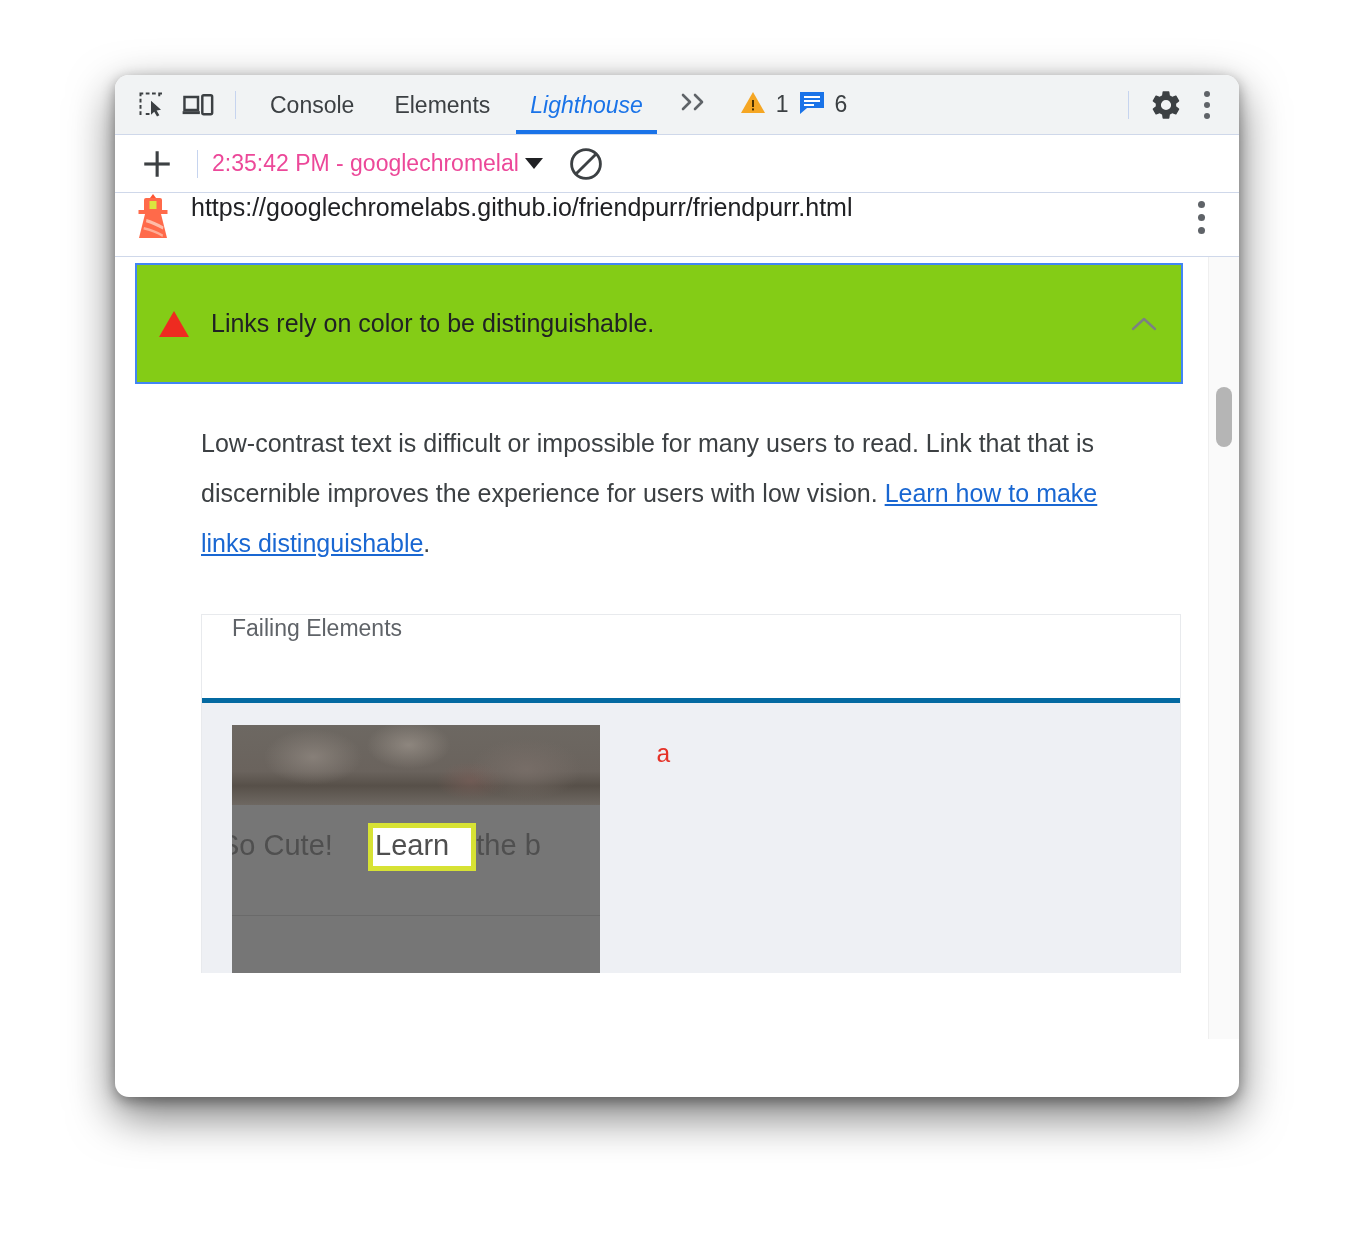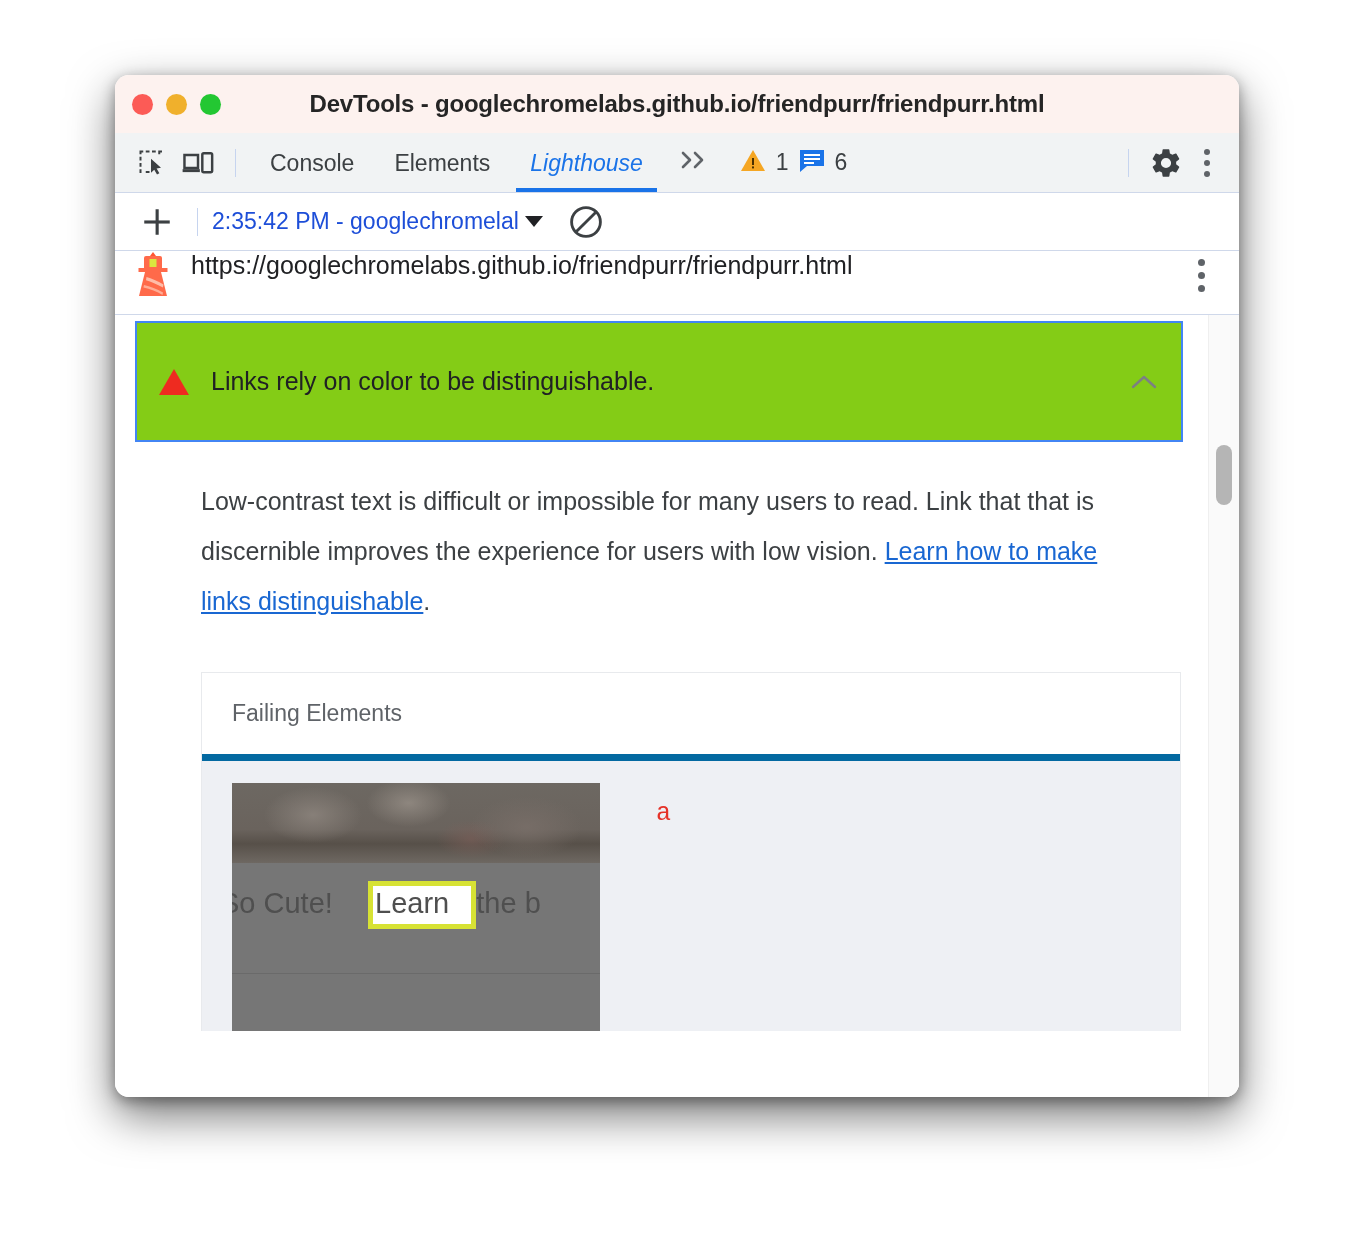--- a/index.html
+++ b/index.html
@@ -155,21 +155,21 @@
     cursor: pointer;
   }
   .report-select {
     display: flex;
     align-items: center;
     cursor: pointer;
     max-width: 430px;
   }
   .report-select .label {
     font-size: 23px;
-    color: #1d4ed8;
+    color: #ec4899;
     white-space: nowrap;
     overflow: hidden;
     max-width: 390px;
     display: inline-block;
   }
   .caret {
     margin-left: 6px;
     width: 0; height: 0;
     border-left: 9px solid transparent;
     border-right: 9px solid transparent;
@@ -274,23 +274,23 @@
   .details-table {
     margin: 46px 22px 0 86px;
     border: 1px solid #e8eaed;
     border-bottom: none;
     background: #fff;
     box-sizing: border-box;
   }
   .table-head {
     height: 88px;
     display: flex;
-    align-items: center;
+    align-items: flex-start;
     padding: 0 30px;
-    border-bottom: 7px solid #0369a1;
+    border-bottom: 5px solid #0369a1;
     box-sizing: border-box;
   }
   .table-head .th {
     font-size: 23px;
     color: #5f6368;
   }
   .table-row {
     background: #eef0f4;
     display: flex;
     padding: 22px 0 0 30px;
@@ -376,28 +376,20 @@
     cursor: pointer;
   }
 </style>
 </head>
 <body>
 
 <div id="stage">
 
   <div class="window">
 
-    <div class="titlebar">
-      <div class="traffic">
-        <div class="light red"></div>
-        <div class="light yellow"></div>
-        <div class="light green"></div>
-      </div>
-      <div class="window-title">DevTools - googlechromelabs.github.io/friendpurr/friendpurr.html</div>
-    </div>
 
     <div class="devtools-toolbar">
 
       <div class="tb-icon">
         <svg width="30" height="30" viewBox="0 0 24 24">
           <path d="M2 2h3v1.6H3.6V5H2zM7 2h3v1.6H7zM12 2h3v1.6h-3zM17 2h3v1.6h-1.4V5H17z" fill="#3c4043"></path>
           <path d="M2 7h1.6v3H2zM2 12h1.6v3H2zM2 17h1.6v1.4H3.6V20H2z" fill="#3c4043"></path>
           <path d="M7 18.4h3V20H7z" fill="#3c4043"></path>
           <path d="M11.2 8.6l8 7.2-3.5.5 2.2 3.8-1.9 1.1-2.2-3.8-2.6 2.4z" fill="#3c4043"></path>
         </svg>

